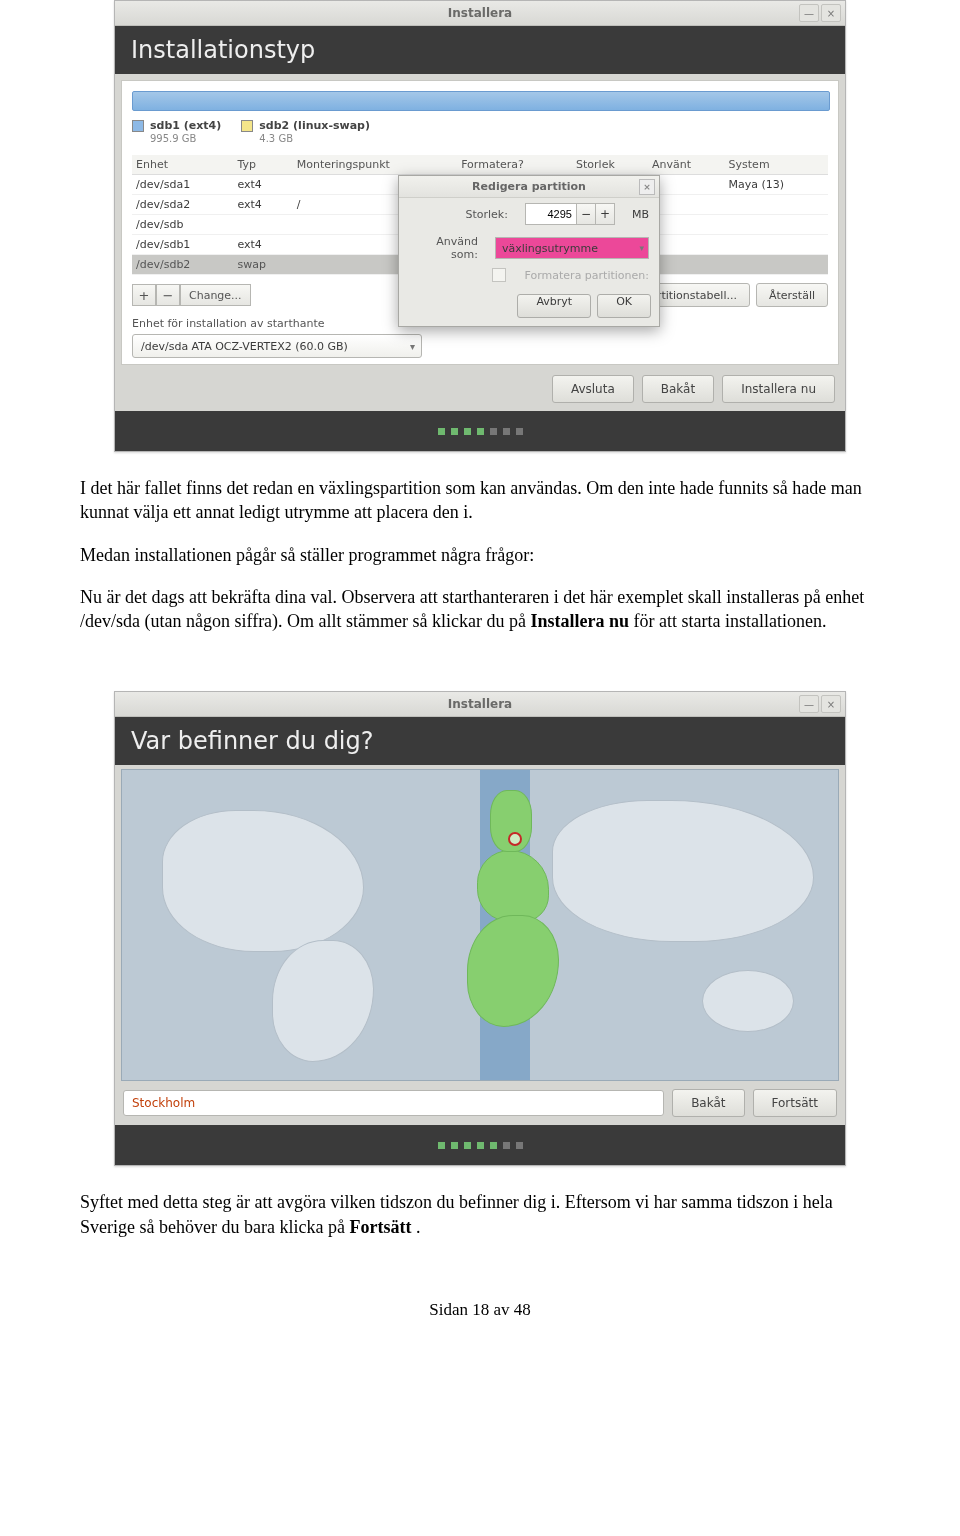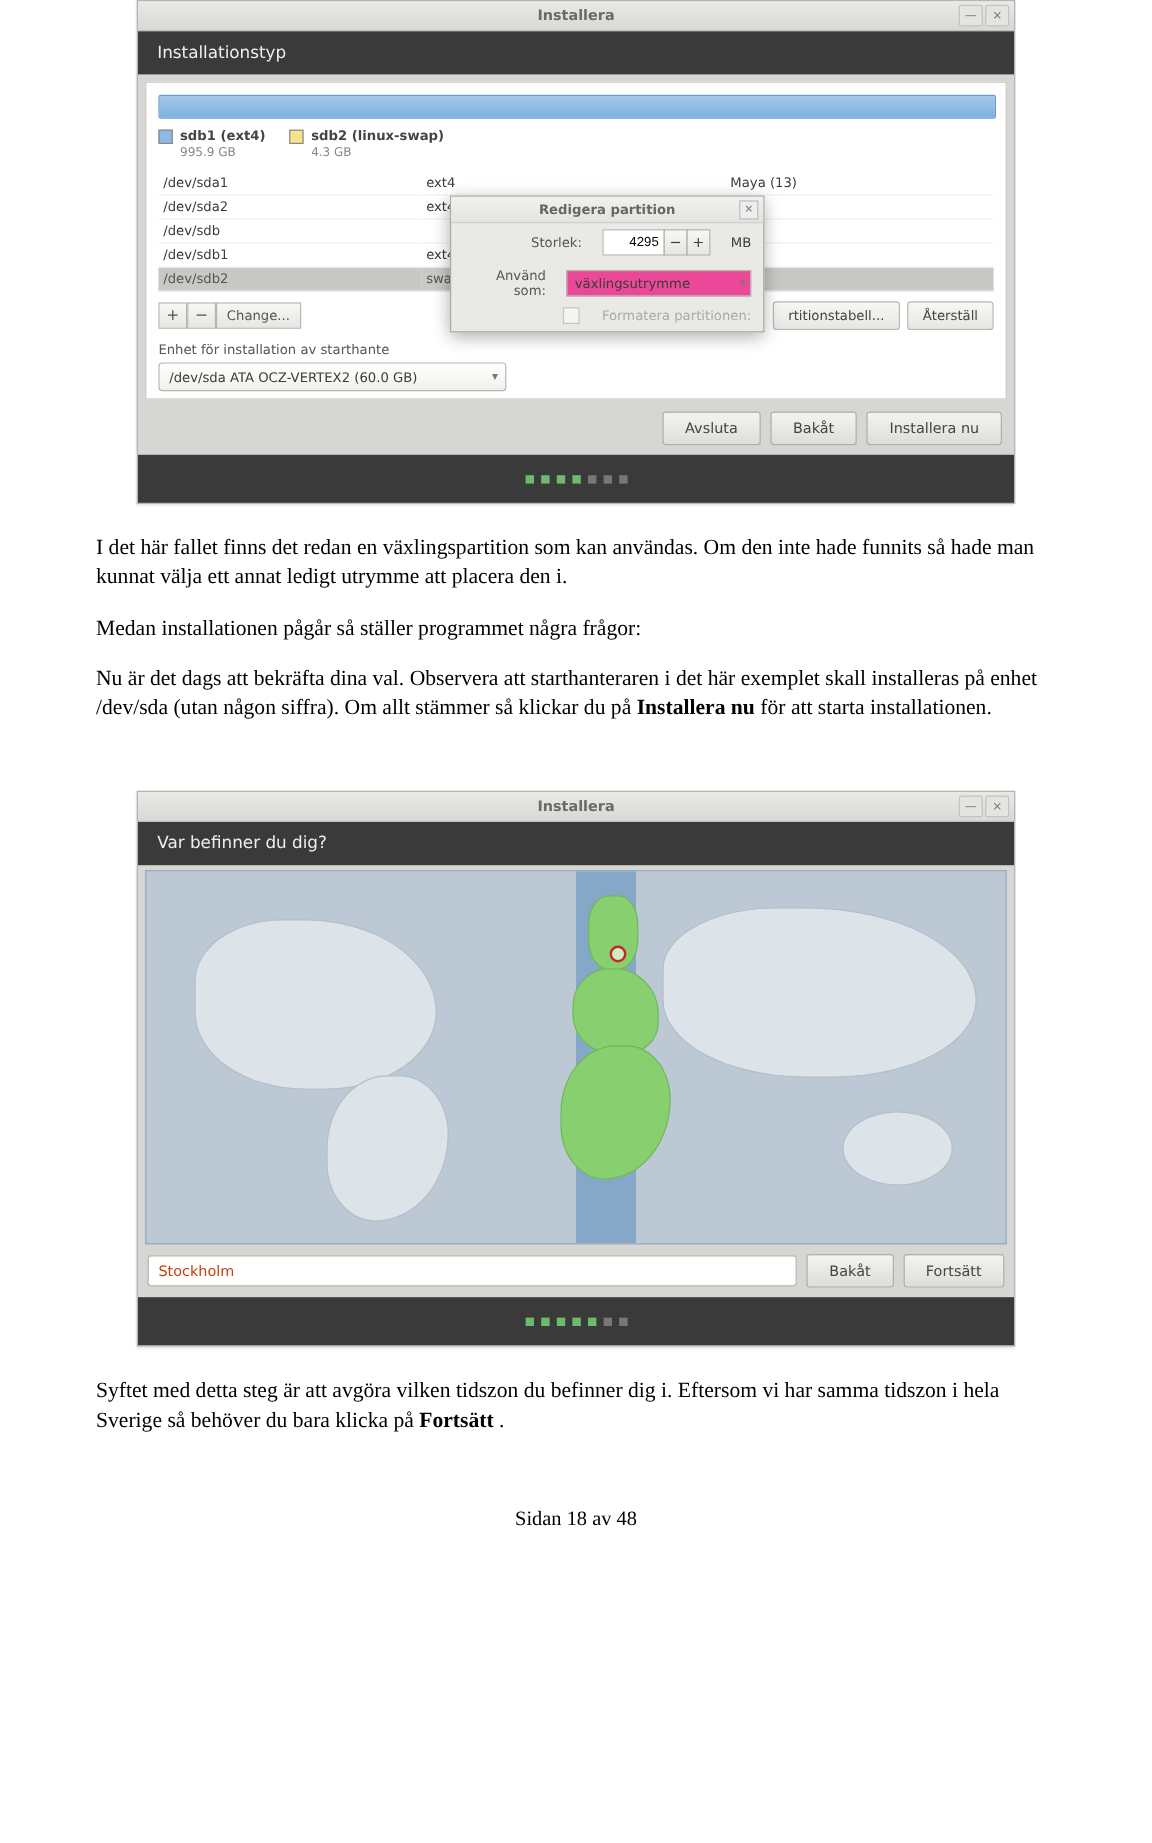--- a/index.html
+++ b/index.html
@@ -7,21 +7,21 @@
   .page p { margin: 0 0 18px 0; }
   .page .footer { text-align:center; margin-top:60px; font-size:17px; }
   b { font-weight:bold; }
 
   
   .win { width:730px; margin: 0 auto 24px auto; border:1px solid #b5b5b5; background:#d6d6d2; font-family: "DejaVu Sans", Arial, sans-serif; font-size:12px; color:#3b3b3b; box-shadow: 0 1px 2px rgba(0,0,0,.15); }
   .titlebar { height:24px; background:linear-gradient(#e9e9e6,#d8d8d4); border-bottom:1px solid #bfbfbb; display:flex; align-items:center; justify-content:center; position:relative; }
   .titlebar .title { font-weight:bold; color:#6a6a68; font-size:12px;}
   .titlebar .winbtns { position:absolute; right:4px; top:3px; display:flex; gap:2px;}
   .titlebar .wbtn { width:18px; height:16px; background:#e4e4e0; border:1px solid #c3c3bf; border-radius:2px; display:flex; align-items:center; justify-content:center; font-size:10px; color:#777;}
-  .header-dark { background:#3a3a3a; color:#eee; font-size:14px; padding:10px 16px; text-align:left;}
+  .header-dark { background:#3a3a3a; color:#eee; font-size:24px; padding:10px 16px; text-align:left;}
   .whitepanel { background:#fff; margin:6px 6px 0 6px; border:1px solid #c8c8c3; padding:10px 10px 6px 10px;}
   .progressbar { height:18px; width:100%; background:linear-gradient(#a4c7e8,#7fb1e1); border:1px solid #6a9bd0; border-radius:2px;}
   .legendrow { display:flex; gap:20px; margin:8px 0 10px 0; font-size:11px; color:#444;}
   .legendrow .item { display:flex; gap:6px; align-items:flex-start;}
   .swatch { width:10px; height:10px; border:1px solid #888; margin-top:1px;}
   .swatch.blue { background:#8db9e6;}
   .swatch.yellow { background:#f4e58a;}
   .legendrow .sub { color:#888; font-size:10px;}
   table.parts { width:100%; border-collapse:collapse; font-size:11px;}
   table.parts th { text-align:left; font-weight:normal; color:#555; padding:3px 4px; border-bottom:1px solid #ddd; background:#f4f4f1;}
@@ -92,20 +92,29 @@
         <span class="swatch yellow"></span>
         <span>
           <b>sdb2 (linux-swap)</b><br>
           <span class="sub">4.3 GB</span>
         </span>
       </div>
     </div>
 
     <table class="parts">
       <tbody>
+          <tr>
+        <th>Enhet</th>
+        <th>Typ</th>
+        <th>Monteringspunkt</th>
+        <th>Formatera?</th>
+        <th>Storlek</th>
+        <th>Använt</th>
+        <th>System</th>
+      </tr>
       <tr>
         <td>/dev/sda1</td>
         <td>ext4</td>
         <td></td>
         <td></td>
             <td></td>
             <td></td>
         <td>Maya (13)</td>
       </tr>
       <tr>
@@ -156,21 +165,21 @@
       <div style="display:flex; gap:6px;">
         <div class="flatbtn">rtitionstabell...</div>
         <div class="flatbtn">Återställ</div>
       </div>
     </div>
 
     <div class="label11">Enhet för installation av starthante</div>
     <div class="combo">/dev/sda   ATA OCZ-VERTEX2 (60.0 GB)</div>
 
     
-    <div class="dialog" style="left:253px; top:94px;">
+    <div class="dialog" style="left:276px; top:94px;">
       <div class="dtitle">
         <span>Redigera partition</span>
         <div class="dclose">×</div>
       </div>
       <div class="drow">
         <span class="lab">Storlek:</span>
         <div class="spin">
           <input value="4295" style="">
           <div class="sb">−</div>
           <div class="sb">+</div>
@@ -178,20 +187,24 @@
         <span>MB</span>
       </div>
       <div class="drow">
         <span class="lab">Använd som:</span>
         <div class="dcombo">växlingsutrymme</div>
       </div>
       <div class="dchk">
         <span class="box"></span>
         <span>Formatera partitionen:</span>
       </div>
+      <div class="dbtnrow">
+        <div class="dbtn">Avbryt</div>
+        <div class="dbtn">OK</div>
+      </div>
     </div>
   </div>
 
   <div class="btnrow-main">
     <div class="bigbtn">Avsluta</div>
     <div class="bigbtn">Bakåt</div>
     <div class="bigbtn">Installera nu</div>
   </div>
 
   <div class="footer-dark">

